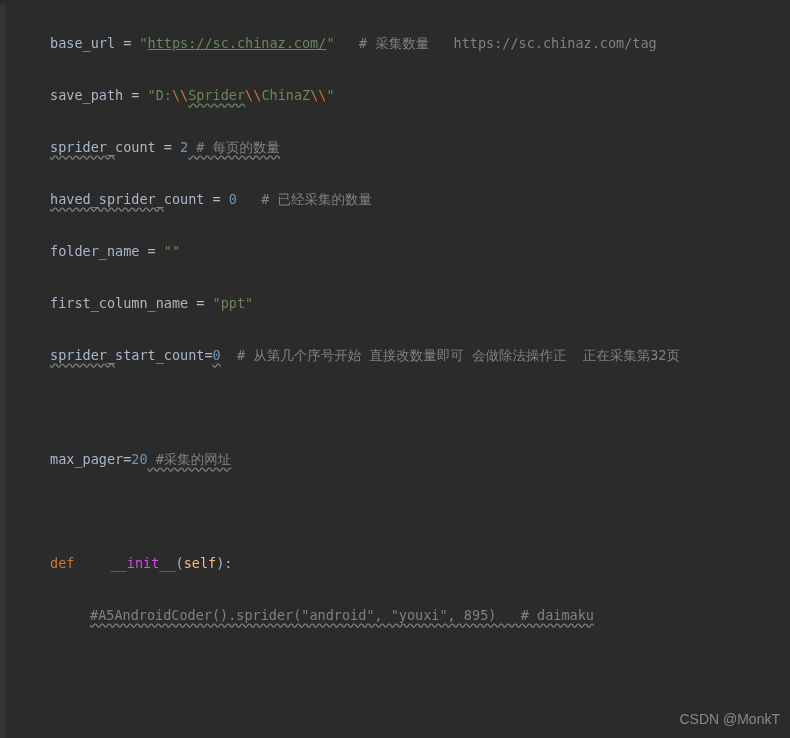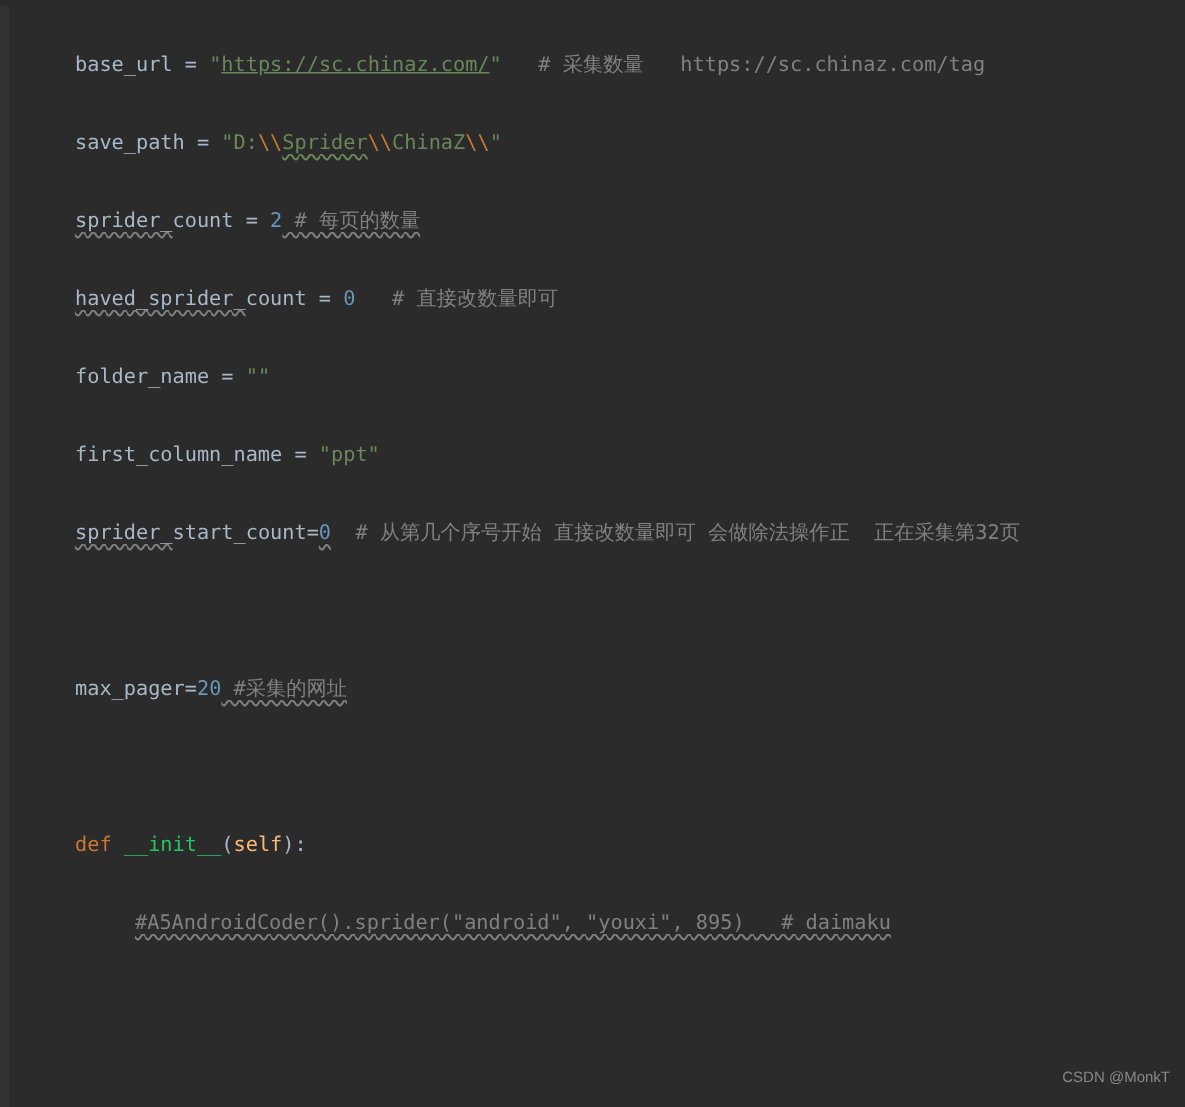--- a/index.html
+++ b/index.html
@@ -18,52 +18,52 @@
     }
     .code-area {
       white-space: pre;
     }
     .line { display: block; min-height: 26px; }
     .kw { color: #cc7832; }
     .num { color: #6897bb; }
     .str { color: #6a8759; }
     .cmt { color: #808080; }
     .self { color: #fdba74; }
-    .magic { color: #22c55e; }
+    .magic { color: #d946ef; margin-left: 28px; }
     .linkstr { color: #6a8759; text-decoration: underline; text-decoration-color: #6a8759; text-decoration-style: solid; }
     .wavy { text-decoration: underline wavy #808080; text-underline-offset: 3px; }
     .wavy-green { text-decoration: underline wavy #6a8759; text-underline-offset: 3px; }
     .indent1 { padding-left: 40px; }
     .indent2 { padding-left: 80px; }
     .watermark {
       position: absolute;
       bottom: 6px;
       right: 10px;
       color: #888;
-      font-size: 10px;
+      font-size: 14px;
       font-family: sans-serif;
     }
     .gutter-fold {
       position: absolute;
       left: 0;
       width: 6px;
       height: 738px;
       background: #313335;
     }
   </style>
 </head>
 <body>
 
 <div class="gutter-fold"></div>
 
 <div class="code-area">
 <span class="line indent1"><span>base_url</span><span> = </span><span class="str">"</span><span class="linkstr">https://sc.chinaz.com/</span><span class="str">"</span><span class="cmt">   # 采集数量   </span><span class="cmt" style="">https://sc.chinaz.com/tag</span></span>
 <span class="line indent1"><span>save_path</span><span> = </span><span class="str">"D:</span><span class="kw">\\</span><span class="linkstr wavy-green">Sprider</span><span class="kw">\\</span><span class="str">ChinaZ</span><span class="kw">\\</span><span class="str">"</span></span>
 <span class="line indent1"><span class="wavy">sprider_</span><span>count</span><span> = </span><span class="num">2</span><span class="cmt wavy"> # 每页的数量</span></span>
-<span class="line indent1"><span class="wavy">haved_sprider_</span><span>count</span><span> = </span><span class="num">0</span><span class="cmt">   # 直接改数量即可</span></span>
+<span class="line indent1"><span class="wavy">haved_sprider_</span><span>count</span><span> = </span><span class="num">0</span><span class="cmt">   # 已经采集的数量</span></span>
 <span class="line indent1"><span>folder_name</span><span> = </span><span class="str">""</span></span>
 <span class="line indent1"><span>first_column_name</span><span> = </span><span class="str">"ppt"</span></span>
 <span class="line indent1"><span class="wavy">sprider_</span><span>start_count</span><span>=</span><span class="num wavy">0</span><span class="cmt">  # 从第几个序号开始 直接改数量即可 会做除法操作正  正在采集第32页</span></span>
 <span class="line indent1"></span>
 <span class="line indent1"><span>max_pager</span><span>=</span><span class="num">20</span><span class="cmt wavy"> #采集的网址</span></span>
 <span class="line indent1"></span>
 <span class="line indent1"><span class="kw">def </span><span class="magic">__init__</span><span>(</span><span class="self">self</span><span>):</span></span>
 <span class="line indent2"><span class="cmt wavy" style="text-decoration-line:underline;text-decoration-style:wavy">#A5AndroidCoder().sprider("android", "youxi", 895)   # daimaku</span></span>
 
 

